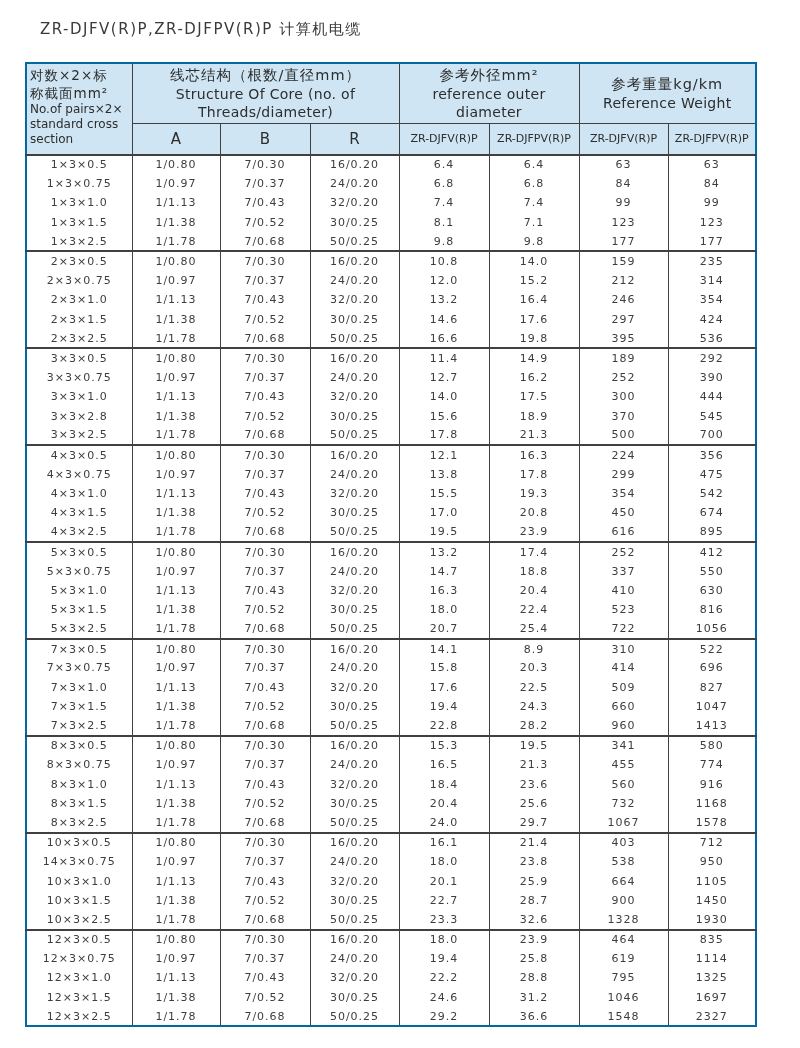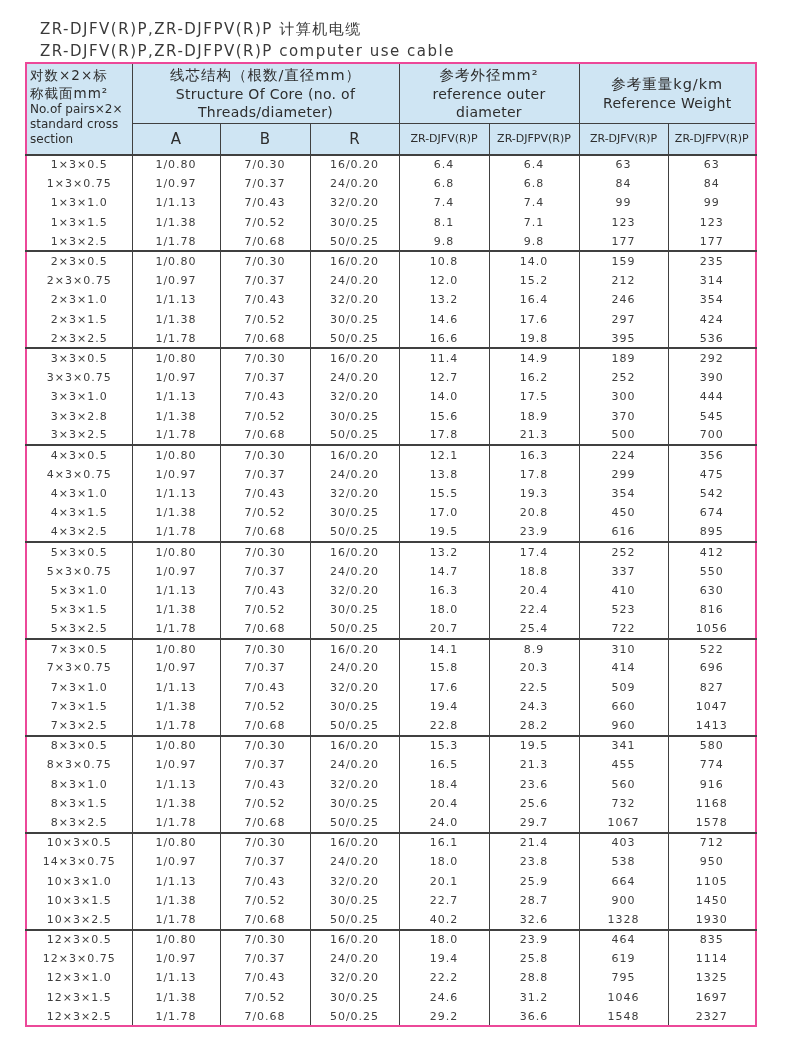--- a/index.html
+++ b/index.html
@@ -19,21 +19,21 @@
     line-height: 22px;
     white-space: nowrap;
   }
 
   table.spec {
     position: absolute;
     left: 25px; top: 62px;
     width: 730px;
     border-collapse: collapse;
     table-layout: fixed;
-    border: 2px solid #ec4899;
+    border: 2px solid #0369a1;
   }
   thead th {
     border: 1px solid #404040;
     background: #cfe5f3;
     font-weight: normal;
     color: #2d2d2d;
     vertical-align: middle;
     padding: 2px 0;
   }
   th.pairs-cell {
@@ -65,21 +65,20 @@
   }
   tr.group-first td { border-top: 2px solid #404040; }
 </style>
 </head>
 <body>
 
 <div class="page">
 
   <div class="title-block">
     <div class="title-line">ZR-DJFV(R)P,ZR-DJFPV(R)P 计算机电缆</div>
-    <div class="title-line">ZR-DJFV(R)P,ZR-DJFPV(R)P computer use cable</div>
   </div>
 
   <table class="spec">
     <colgroup>
       <col style="width:106px">
         <col style="width:88px">
         <col style="width:90px">
         <col style="width:89px">
       <col style="width:90px">
         <col style="width:90px">
@@ -522,21 +521,21 @@
           <td>22.7</td>
           <td>28.7</td>
           <td>900</td>
           <td>1450</td>
         </tr>
         <tr>
           <td>10×3×2.5</td>
           <td>1/1.78</td>
           <td>7/0.68</td>
           <td>50/0.25</td>
-          <td>40.2</td>
+          <td>23.3</td>
           <td>32.6</td>
           <td>1328</td>
           <td>1930</td>
         </tr>
       </tbody>
       <tbody>
         <tr class="group-first">
           <td>12×3×0.5</td>
           <td>1/0.80</td>
           <td>7/0.30</td>

